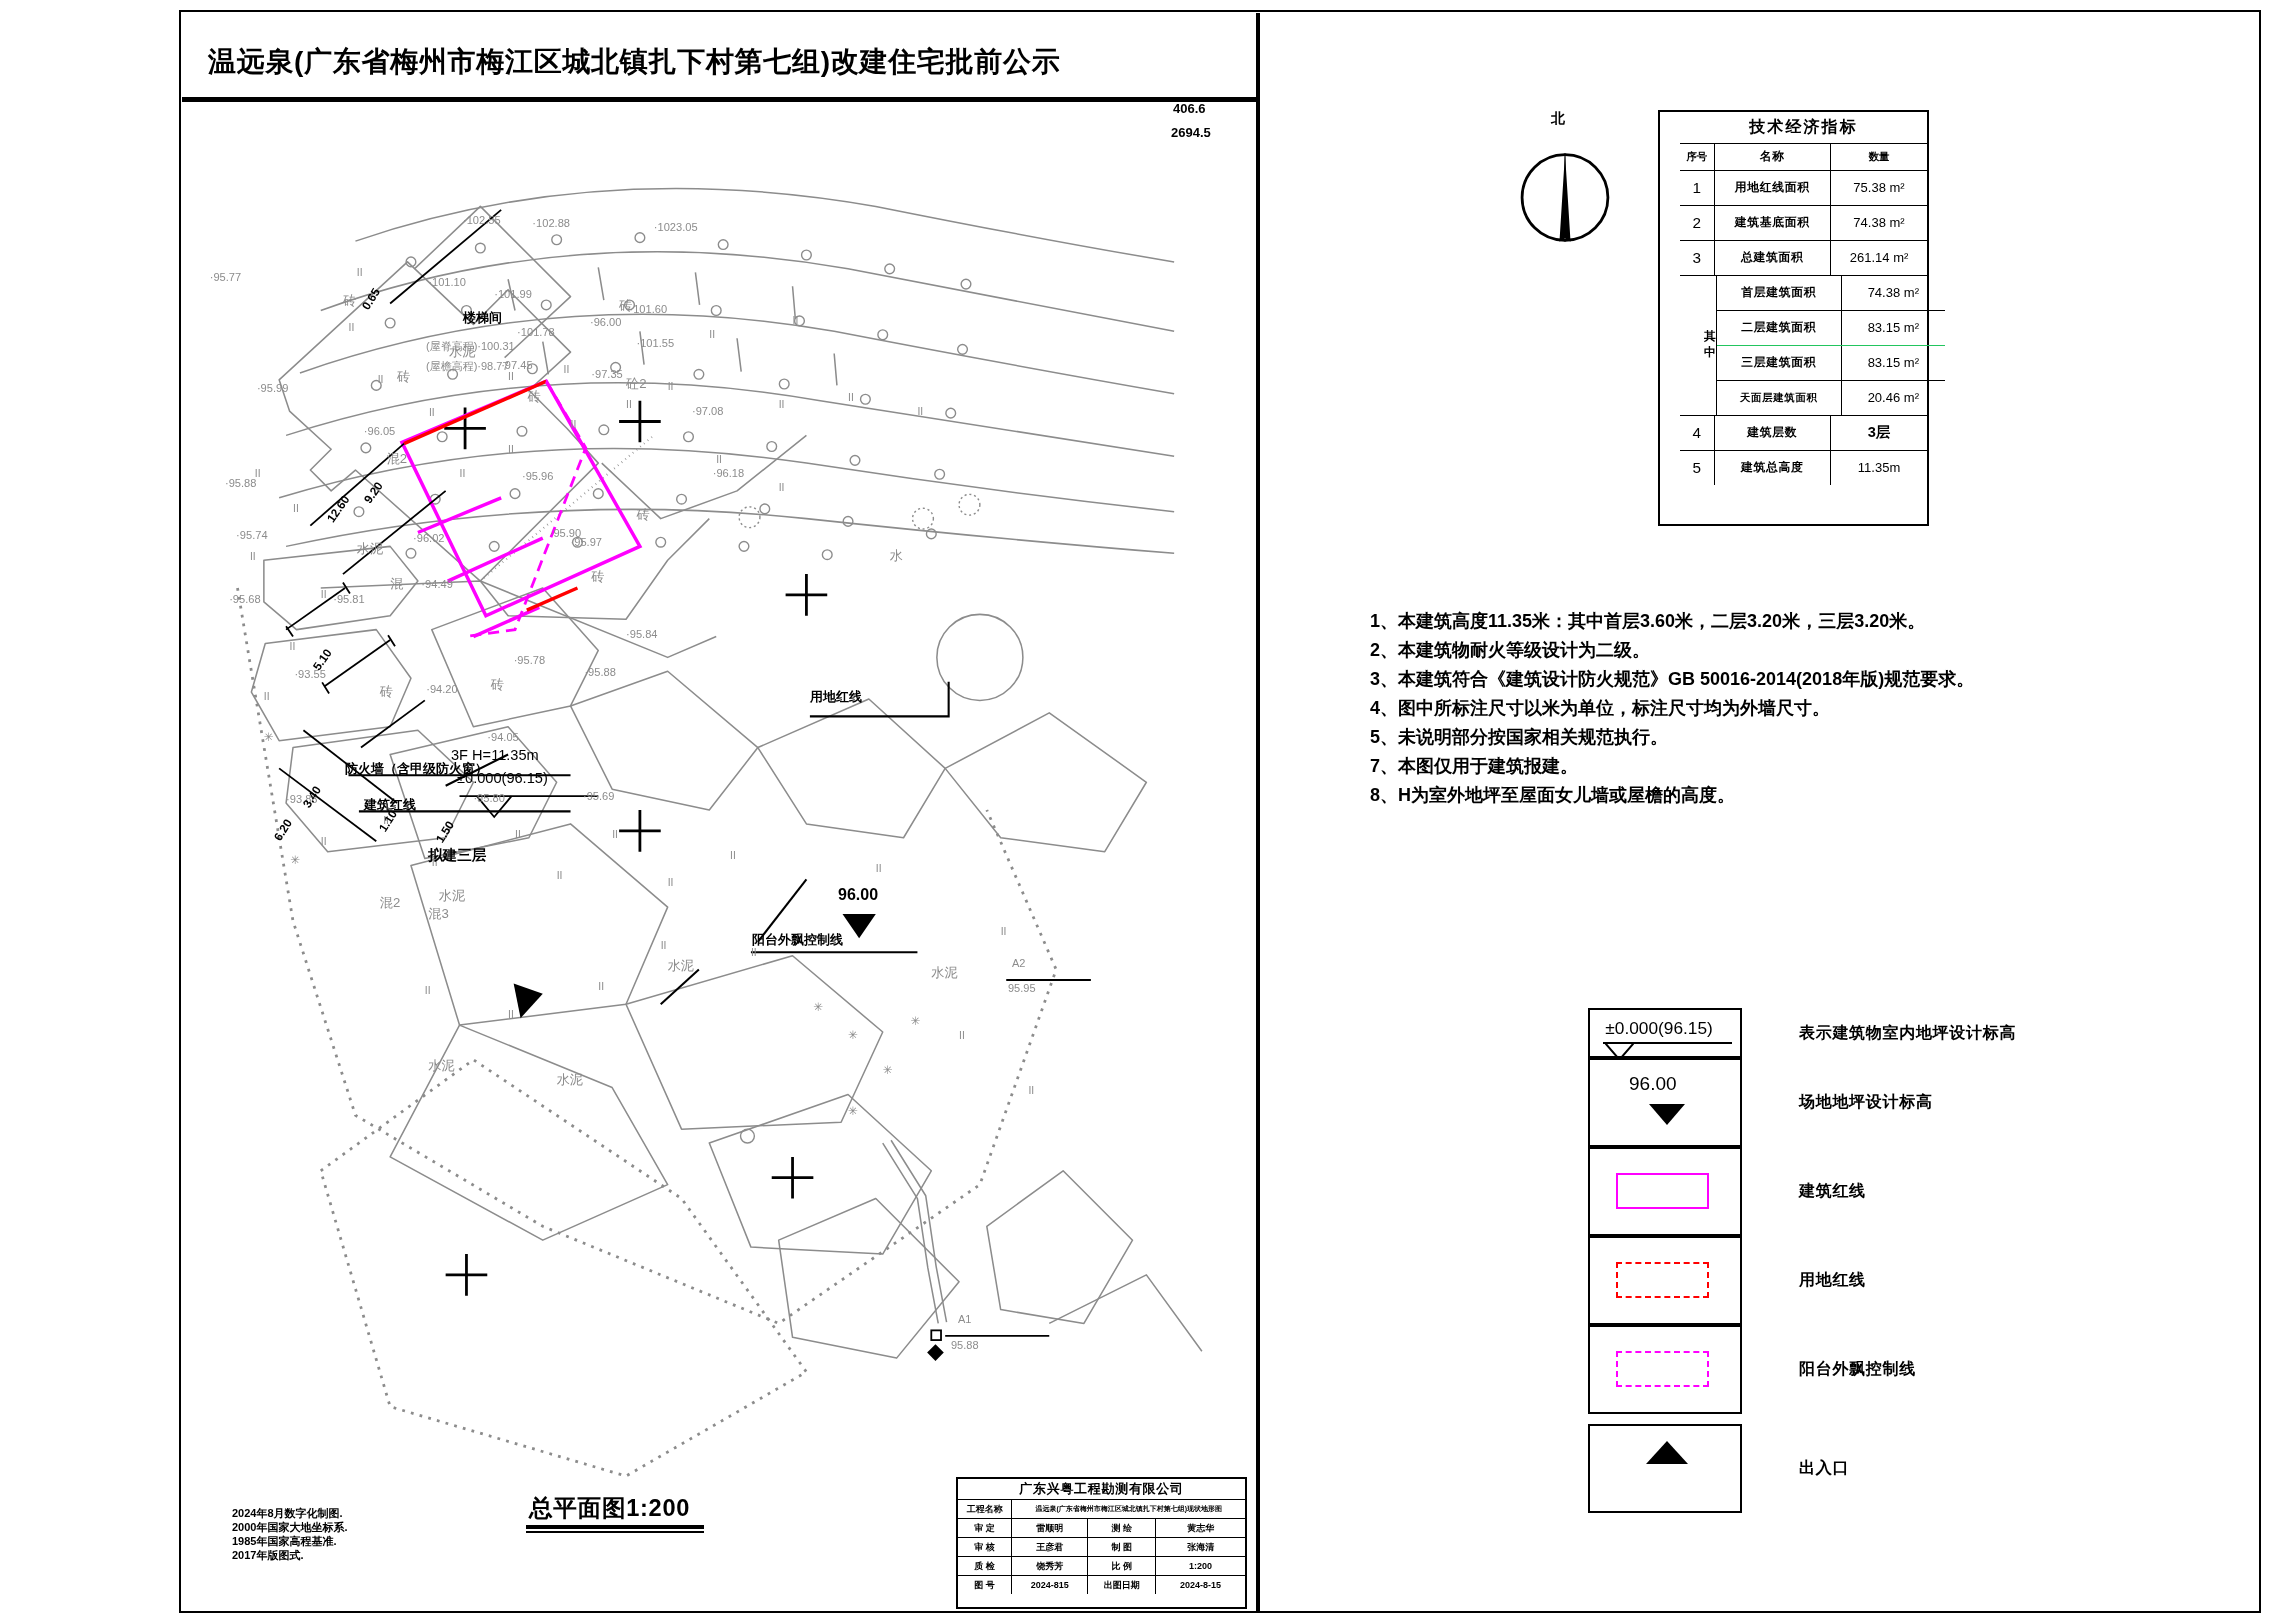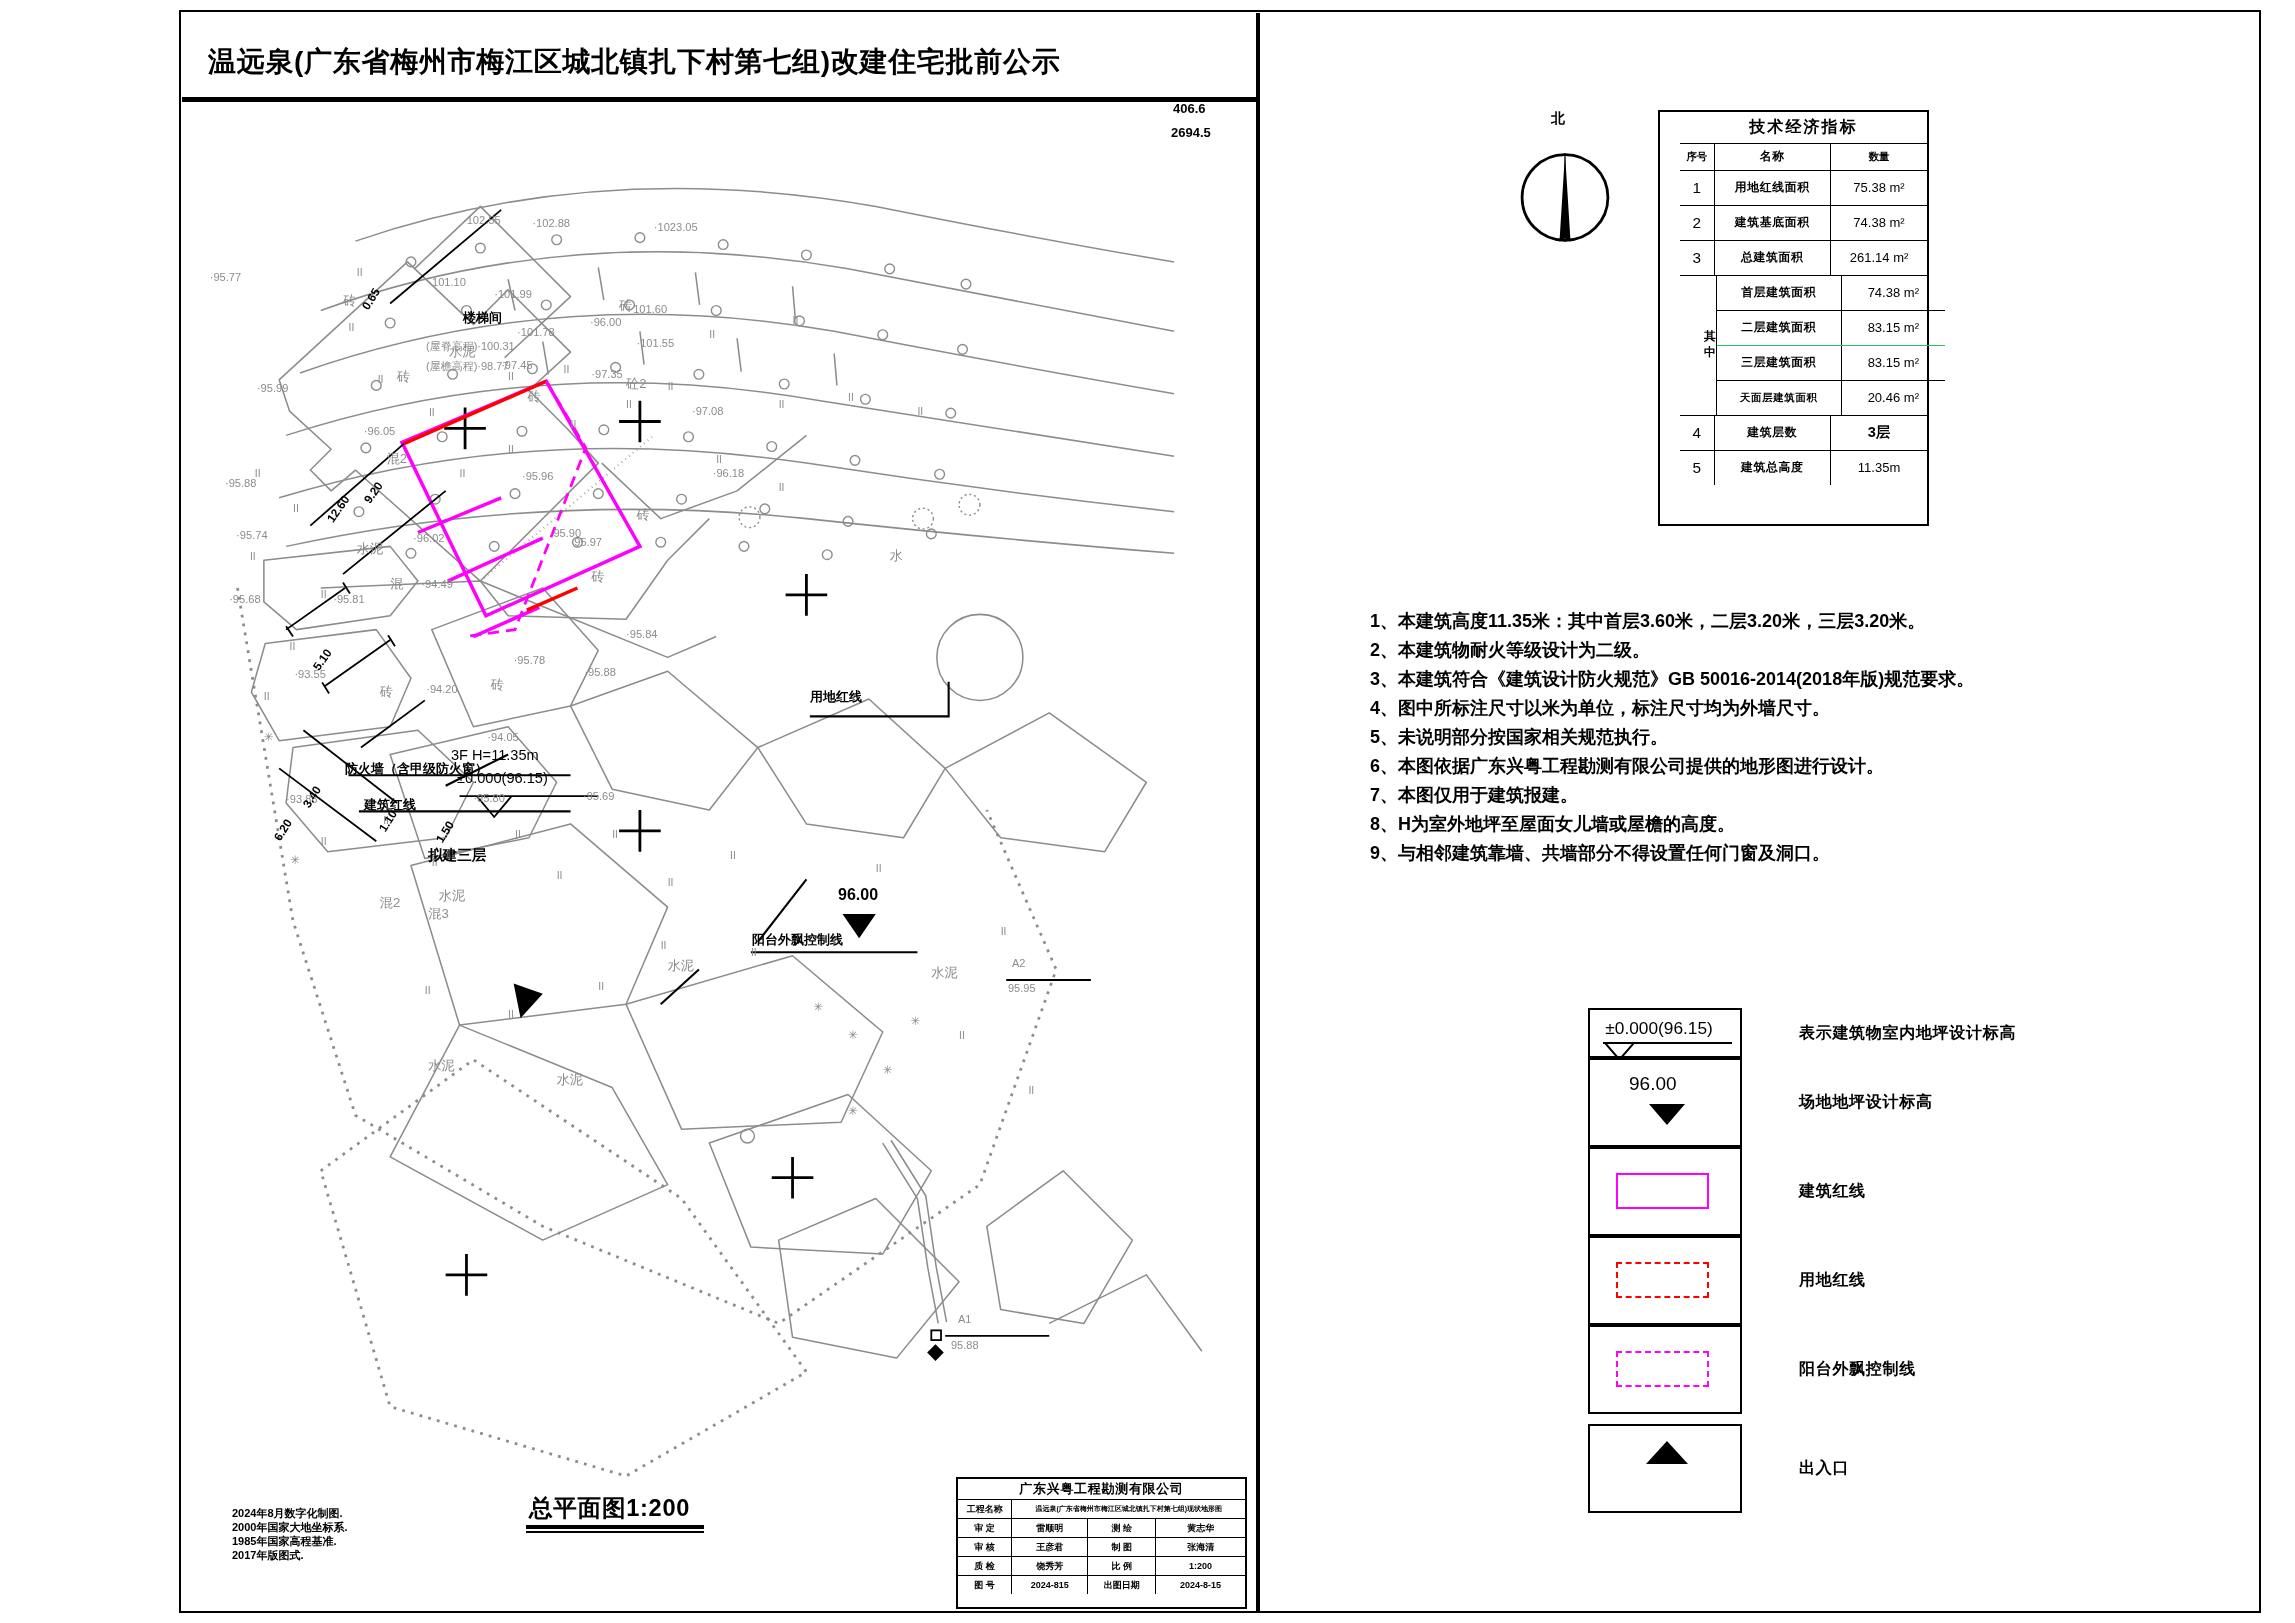--- a/index.html
+++ b/index.html
@@ -543,24 +543,22 @@
       <div class="tc c3">11.35m</div>
     </div>
   </div>
 
   <div class="notes">
     <div>1、本建筑高度11.35米：其中首层3.60米，二层3.20米，三层3.20米。</div>
     <div>2、本建筑物耐火等级设计为二级。</div>
     <div>3、本建筑符合《建筑设计防火规范》GB 50016-2014(2018年版)规范要求。</div>
     <div>4、图中所标注尺寸以米为单位，标注尺寸均为外墙尺寸。</div>
     <div>5、未说明部分按国家相关规范执行。</div>
-    <div>6、本图依据广东兴粤工程勘测有限公司提供的地形图进行设计。</div>
     <div>7、本图仅用于建筑报建。</div>
     <div>8、H为室外地坪至屋面女儿墙或屋檐的高度。</div>
-    <div>9、与相邻建筑靠墙、共墙部分不得设置任何门窗及洞口。</div>
   </div>
 
   <div class="legend">
 
     <div class="lg-row">
       <div class="lg-box">
         <div class="lg-elevtxt">±0.000(96.15)</div>
         <div class="lg-elevline"></div>
         <svg style="position:absolute;left:14px;top:33px;" width="42" height="18" viewBox="0 0 60 26">
           <polyline points="2,1 22,24 42,1" stroke="#000" stroke-width="3" fill="none"></polyline>

